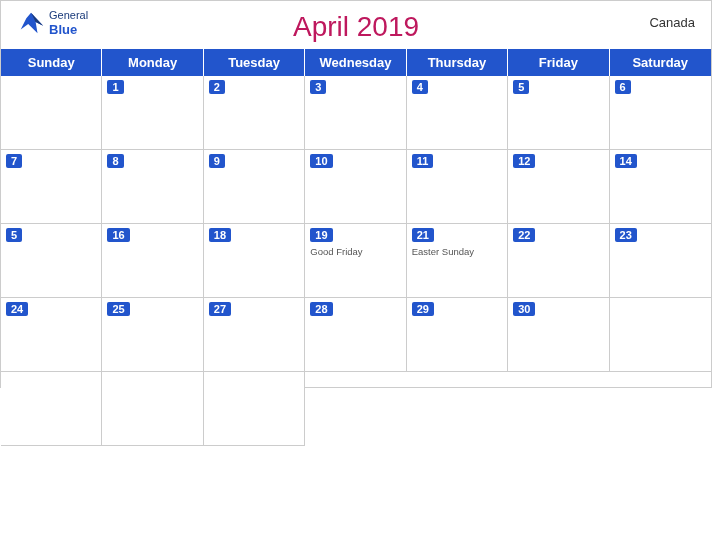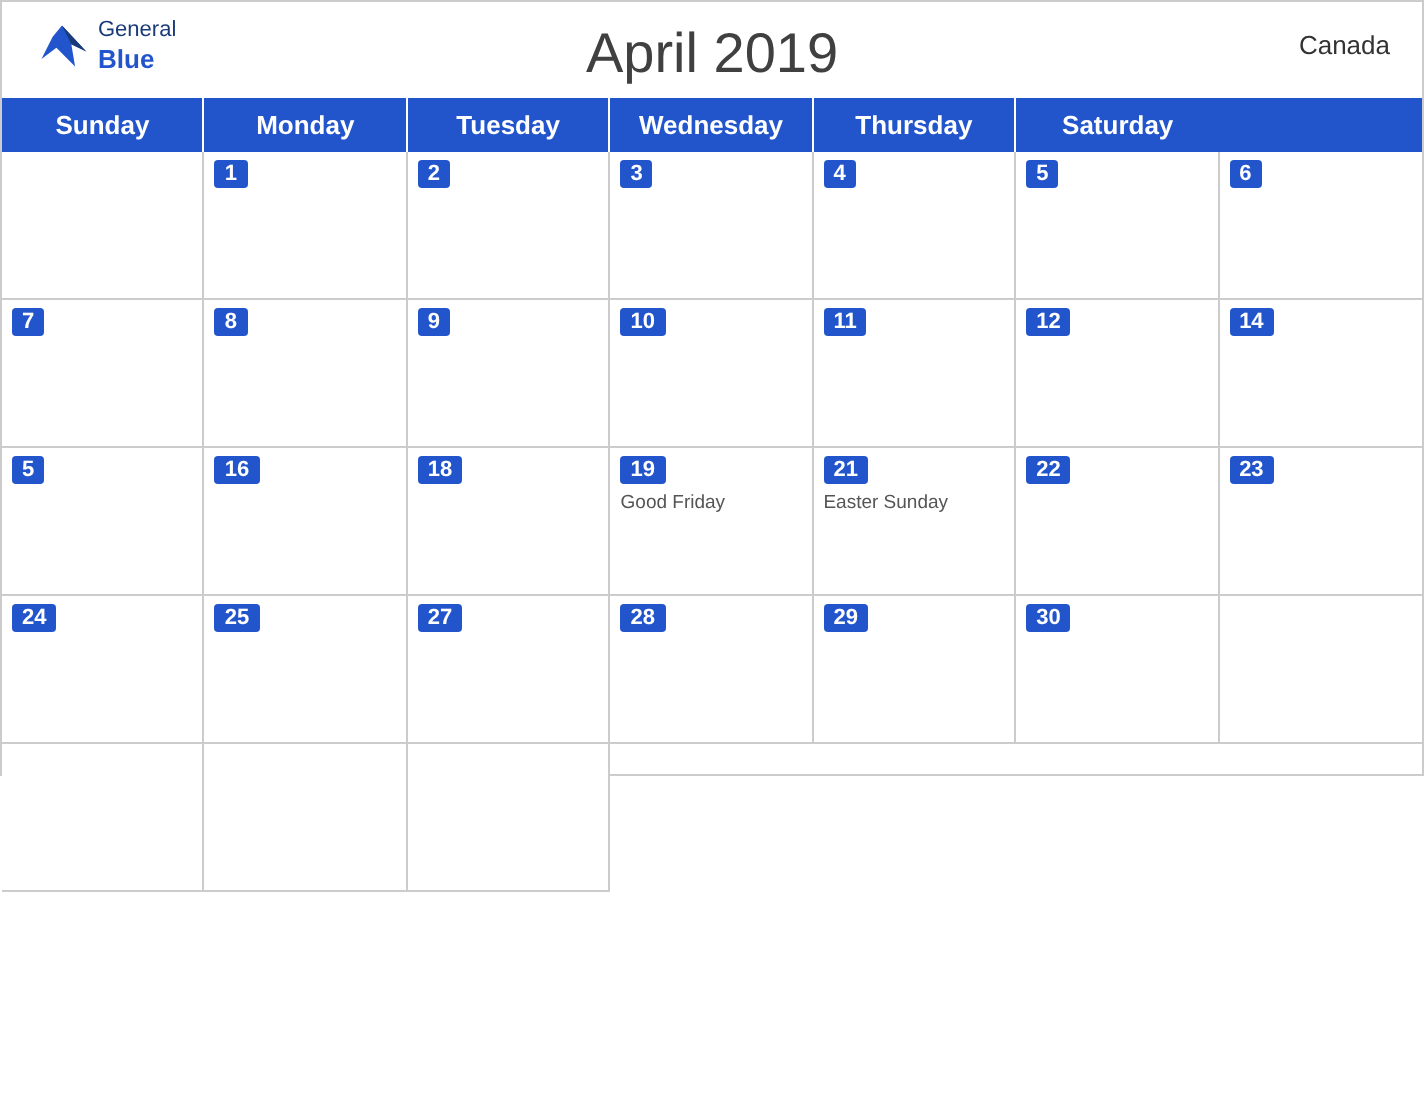--- a/index.html
+++ b/index.html
@@ -46,21 +46,21 @@
       font-size: 13px;
       font-weight: bold;
       color: #2255cc;
     }
     .logo-bird {
       width: 28px;
       height: 28px;
     }
     .title {
       font-size: 28px;
-      color: #404040;
+      color: #be185d;
       font-weight: normal;
       text-align: center;
     }
     .country {
       position: absolute;
       right: 16px;
       top: 14px;
       font-size: 13px;
       color: #333;
     }
@@ -136,20 +136,21 @@
     <div class="title">April 2019</div>
     <div class="country">Canada</div>
   </div>
 
   <div class="day-headers">
   <div class="day-header">Sunday</div>
       <div class="day-header">Monday</div>
       <div class="day-header">Tuesday</div>
       <div class="day-header">Wednesday</div>
       <div class="day-header">Thursday</div>
+      <div class="day-header">Friday</div>
       <div class="day-header">Saturday</div>
     </div>
 
   <div class="calendar-grid">
   <div class="day-cell"></div>
       <div class="day-cell">
         <div class="day-number">1</div>
       </div>
       <div class="day-cell">
         <div class="day-number">2</div>

